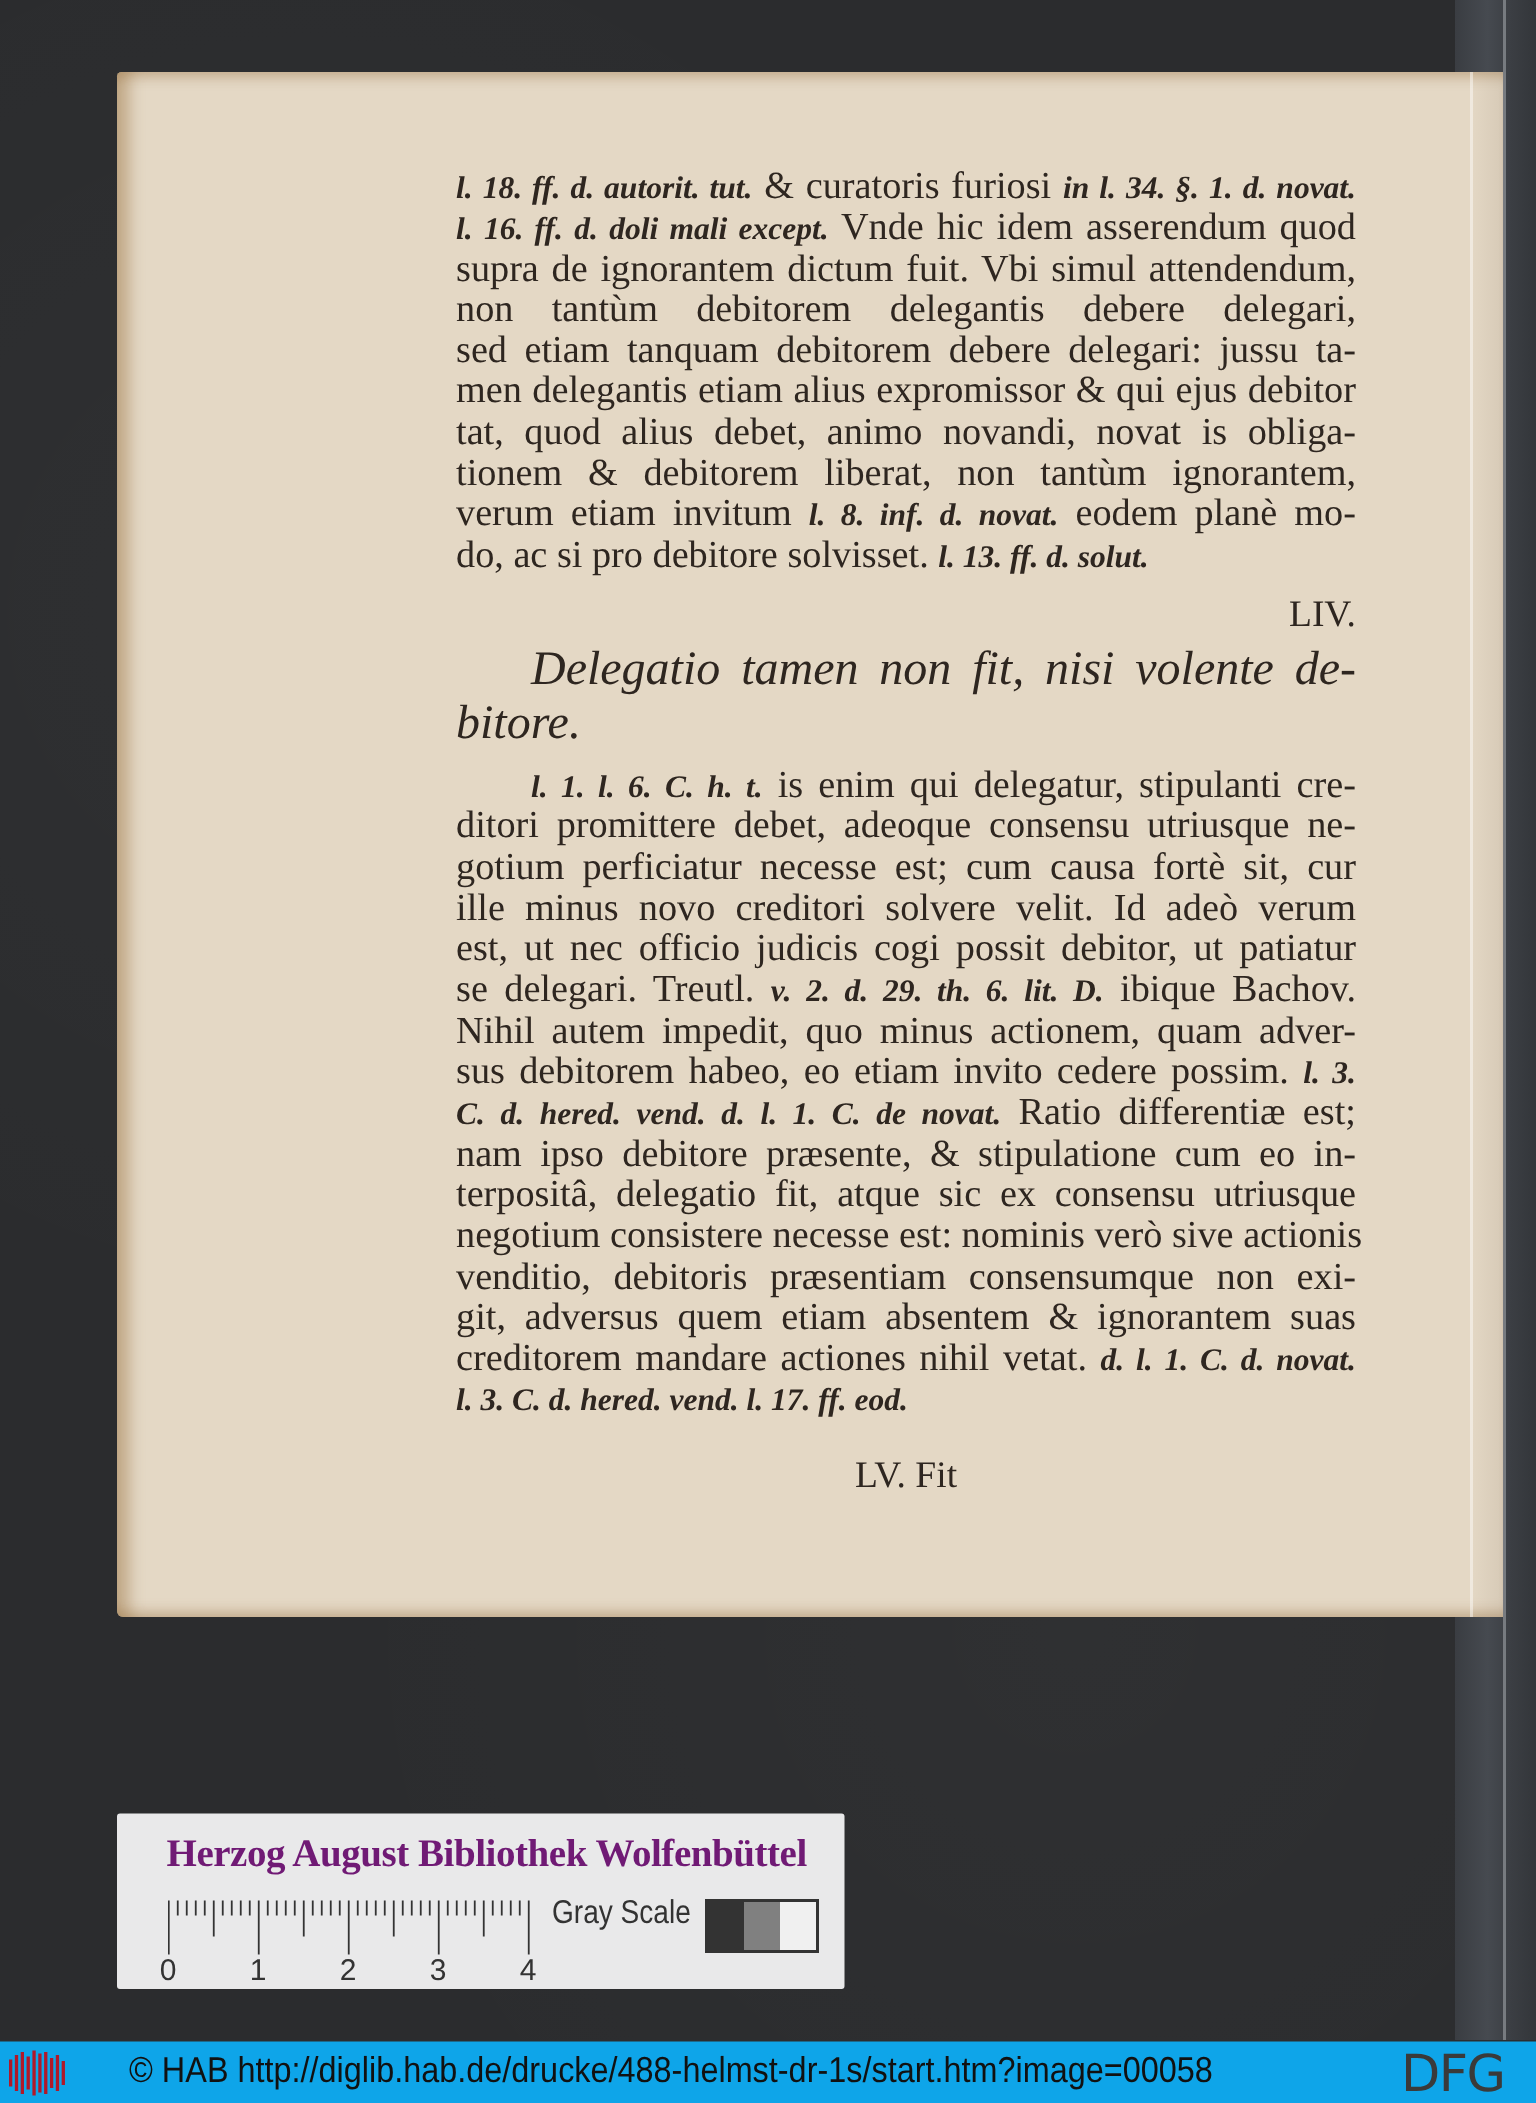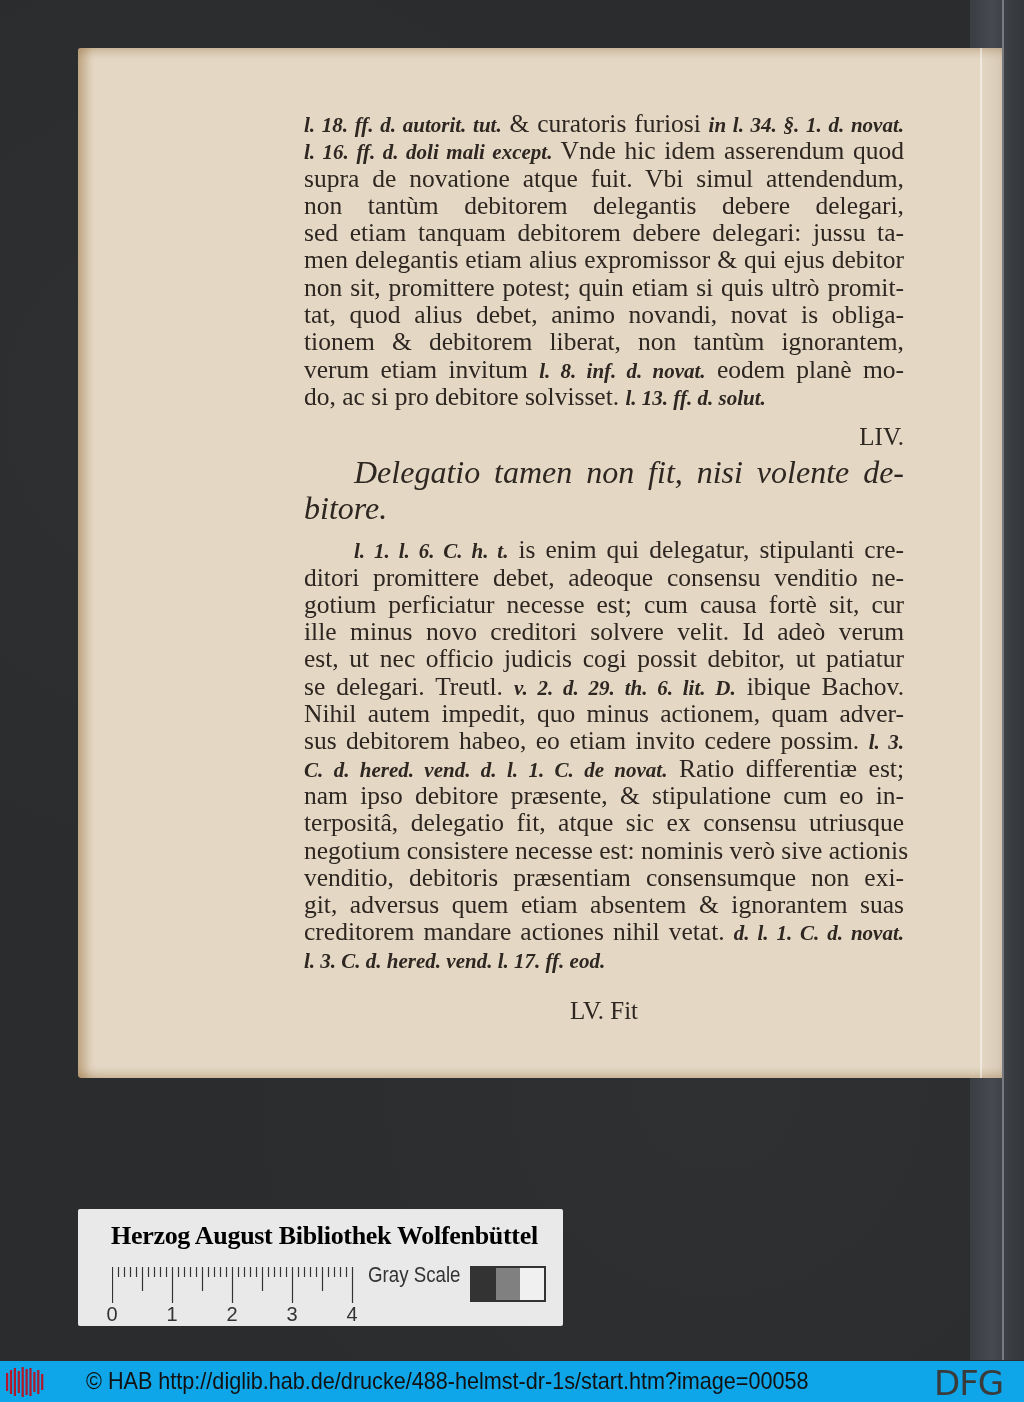--- a/index.html
+++ b/index.html
@@ -123,21 +123,21 @@
       width: 485px; height: 117px;
       background: #e9e9ea;
       border-radius: 2px;
     }
     .calib-title {
       position: absolute;
       left: 33px; top: 12px;
       font-family: "Liberation Serif", "DejaVu Serif", serif;
       font-weight: bold;
       font-size: 26px;
-      color: #000000;
+      color: #701a75;
       letter-spacing: -0.3px;
       white-space: nowrap;
     }
     .ruler {
       position: absolute;
       left: 34px; top: 56px;
       width: 246px; height: 60px;
     }
     .ruler-label {
       position: absolute;
@@ -208,41 +208,40 @@
 <div class="spine"></div>
 <div class="spine-line"></div>
 
 <div class="page" style="background: rgb(228, 216, 197);">
   <div class="page-gutter"></div>
 
   <div class="text-block" style="color: rgb(46, 38, 32);">
     <div id="para-continued">
         <span class="line"><span class="ref">l. 18. ff. d. autorit. tut.</span><span> &amp; curatoris furiosi </span><span class="ref">in l. 34. §. 1. d. novat.</span></span>
         <span class="line"><span class="ref">l. 16. ff. d. doli mali except.</span><span> Vnde hic idem asserendum quod</span></span>
-        <span class="line"><span>supra de novatione atque fuit.   Vbi simul attendendum,</span></span>
+        <span class="line"><span>supra de ignorantem dictum fuit.   Vbi simul attendendum,</span></span>
         <span class="line"><span>non tantùm   debitorem   delegantis   debere   delegari,</span></span>
         <span class="line"><span>sed etiam tanquam debitorem debere delegari:  jussu ta-</span></span>
         <span class="line"><span>men delegantis etiam alius expromissor &amp; qui ejus debitor</span></span>
-        <span class="line"><span>non sit, promittere potest; quin etiam si quis ultrò promit-</span></span>
         <span class="line"><span>tat, quod alius debet, animo novandi, novat is obliga-</span></span>
         <span class="line"><span>tionem &amp; debitorem  liberat, non tantùm  ignorantem,</span></span>
         <span class="line"><span>verum etiam invitum </span><span class="ref">l. 8. inf. d. novat.</span><span> eodem planè mo-</span></span>
         <span class="line last"><span>do, ac si pro debitore solvisset. </span><span class="ref">l. 13. ff. d. solut.</span></span>
       </div>
 
     <span class="section-number">LIV.</span>
 
     <div class="thesis">
       <span class="line first">Delegatio tamen non fit, nisi volente de-</span>
       <span class="line last">bitore.</span>
     </div>
 
     <div id="commentary">
         <span class="line indent"><span class="ref">l. 1. l. 6. C. h. t.</span><span> is enim qui delegatur, stipulanti cre-</span></span>
-        <span class="line"><span>ditori promittere debet, adeoque consensu venditio ne-</span></span>
+        <span class="line"><span>ditori promittere debet, adeoque consensu utriusque ne-</span></span>
         <span class="line"><span>gotium perficiatur necesse est; cum causa fortè sit, cur</span></span>
         <span class="line"><span>ille minus novo creditori solvere velit.   Id adeò verum</span></span>
         <span class="line"><span>est, ut nec officio judicis cogi possit debitor, ut patiatur</span></span>
         <span class="line"><span>se delegari. Treutl. </span><span class="ref">v. 2. d. 29. th. 6. lit. D.</span><span> ibique Bachov.</span></span>
         <span class="line"><span>Nihil autem impedit, quo minus actionem, quam adver-</span></span>
         <span class="line"><span>sus debitorem habeo, eo etiam invito cedere possim. </span><span class="ref">l. 3.</span></span>
         <span class="line"><span class="ref">C. d. hered. vend. d. l. 1. C. de novat.</span><span>   Ratio differentiæ est;</span></span>
         <span class="line"><span>nam ipso debitore præsente, &amp; stipulatione cum eo in-</span></span>
         <span class="line"><span>terpositâ, delegatio fit, atque sic ex consensu utriusque</span></span>
         <span class="line"><span>negotium consistere necesse est: nominis verò sive actionis</span></span>

